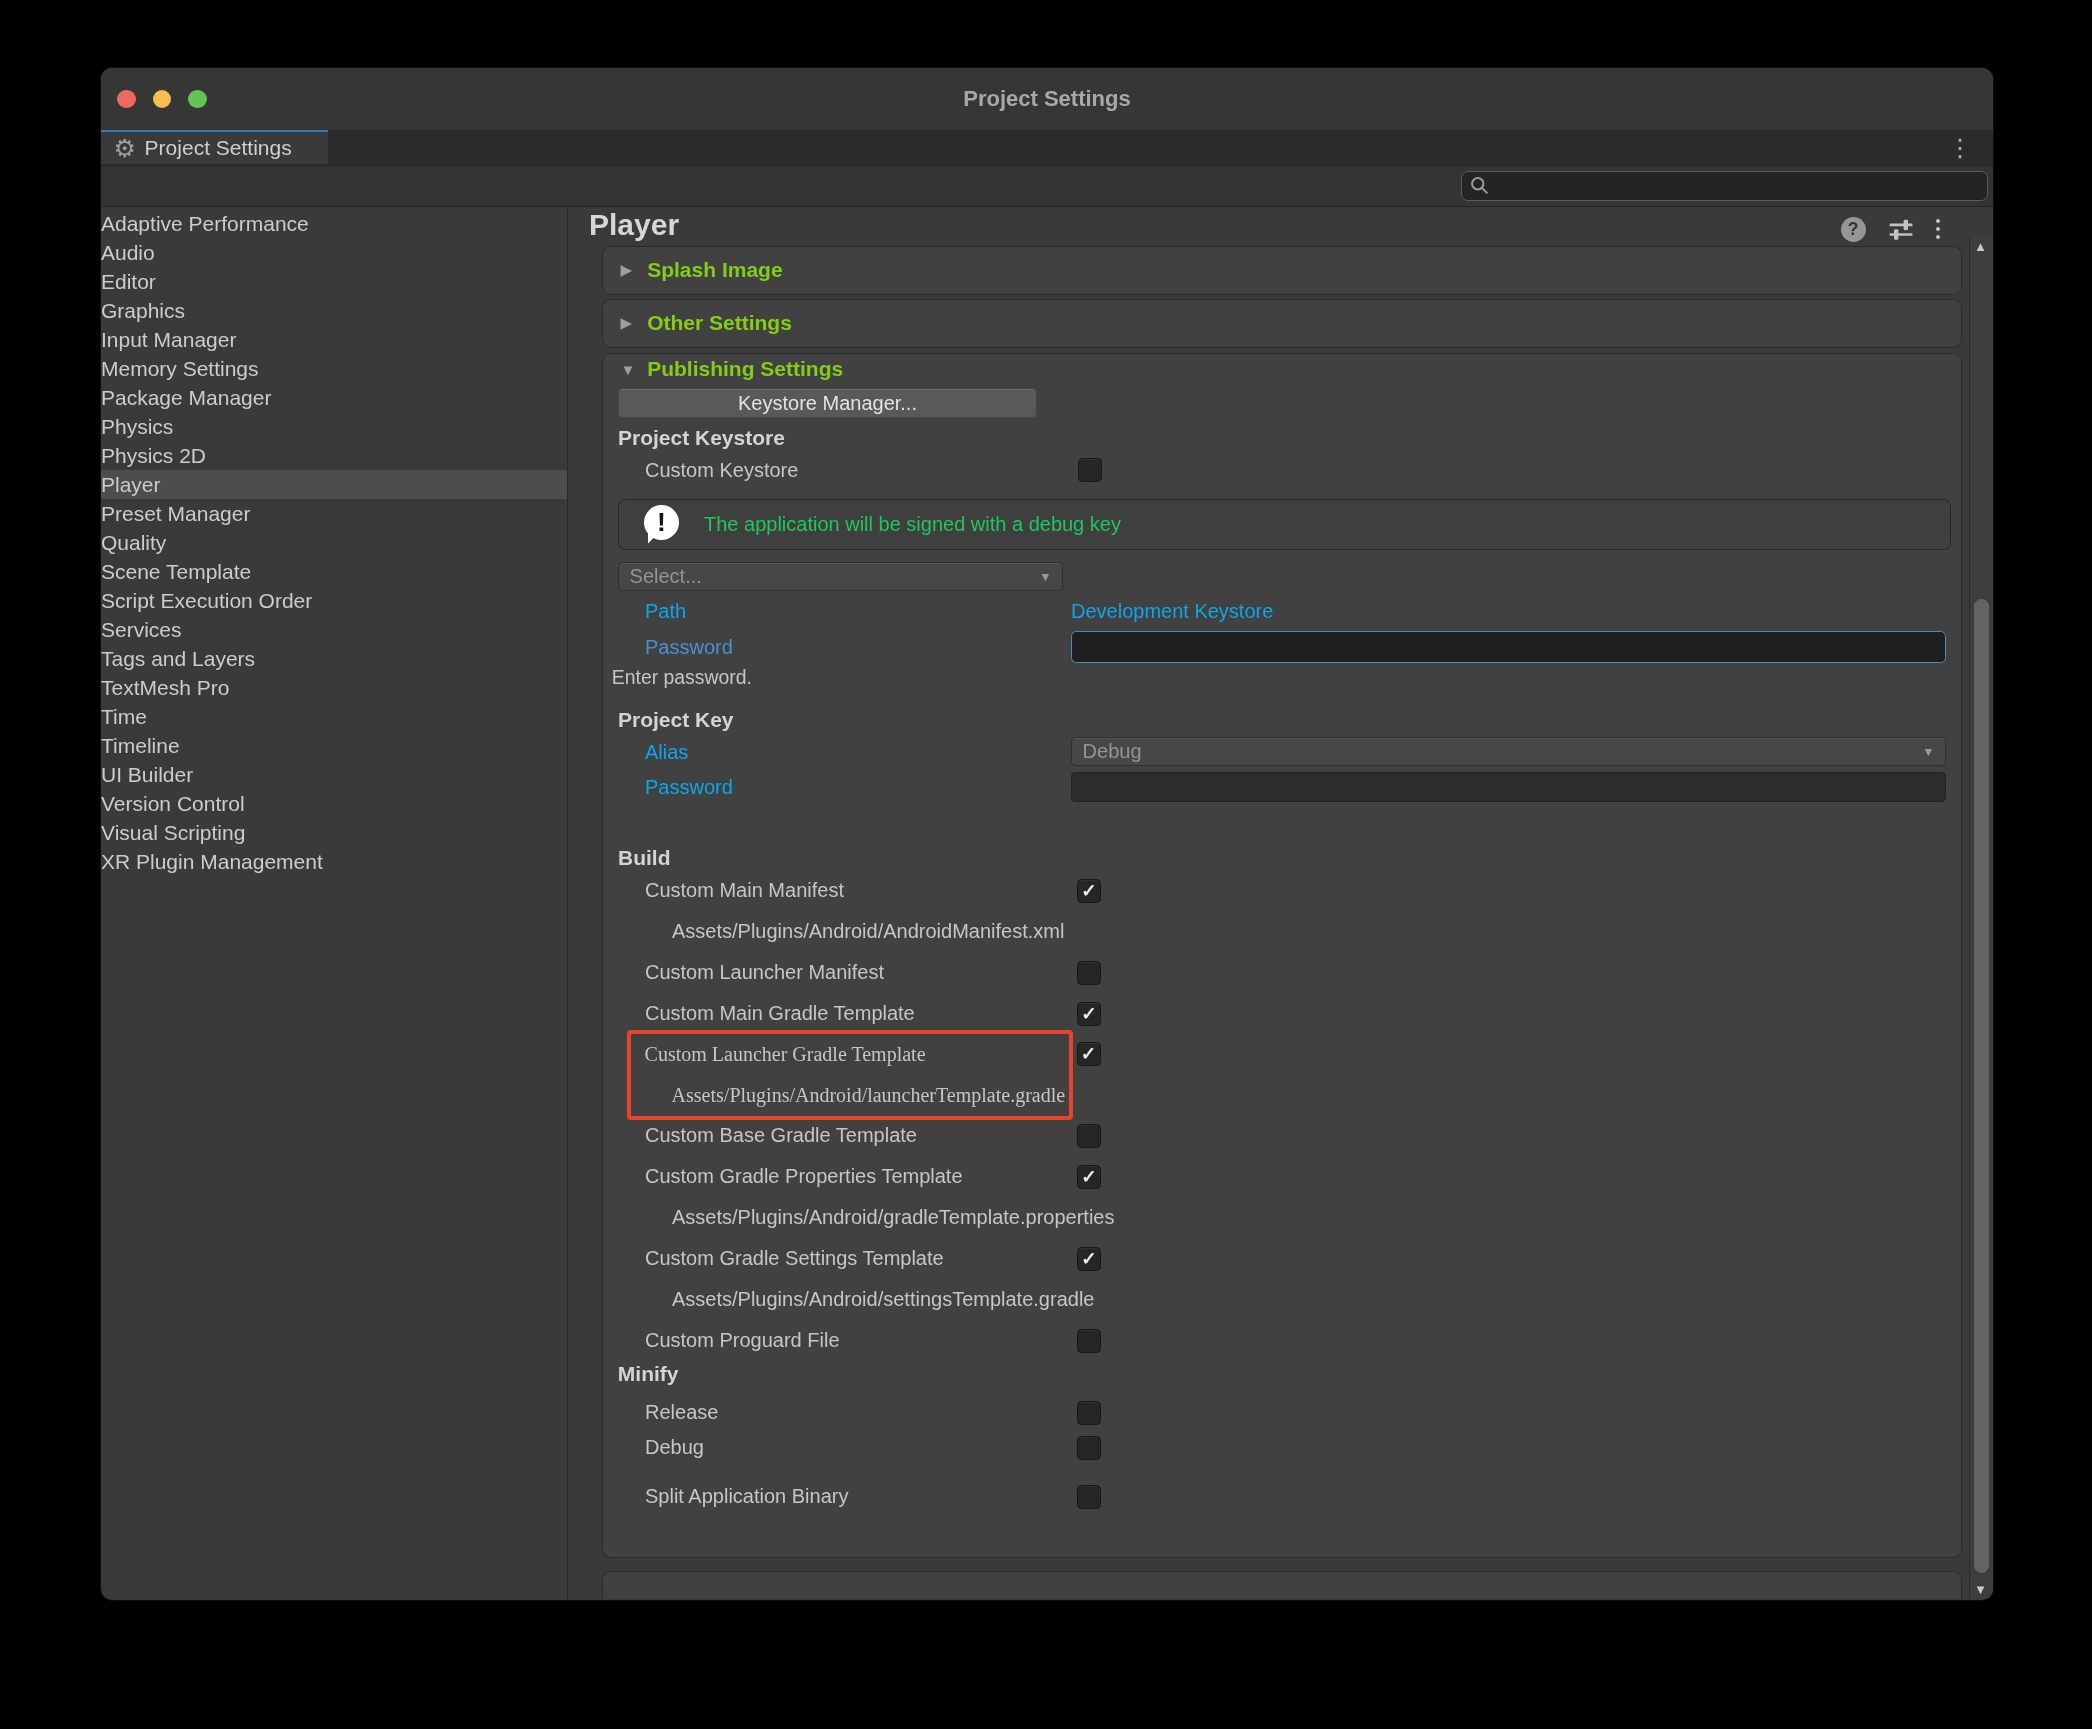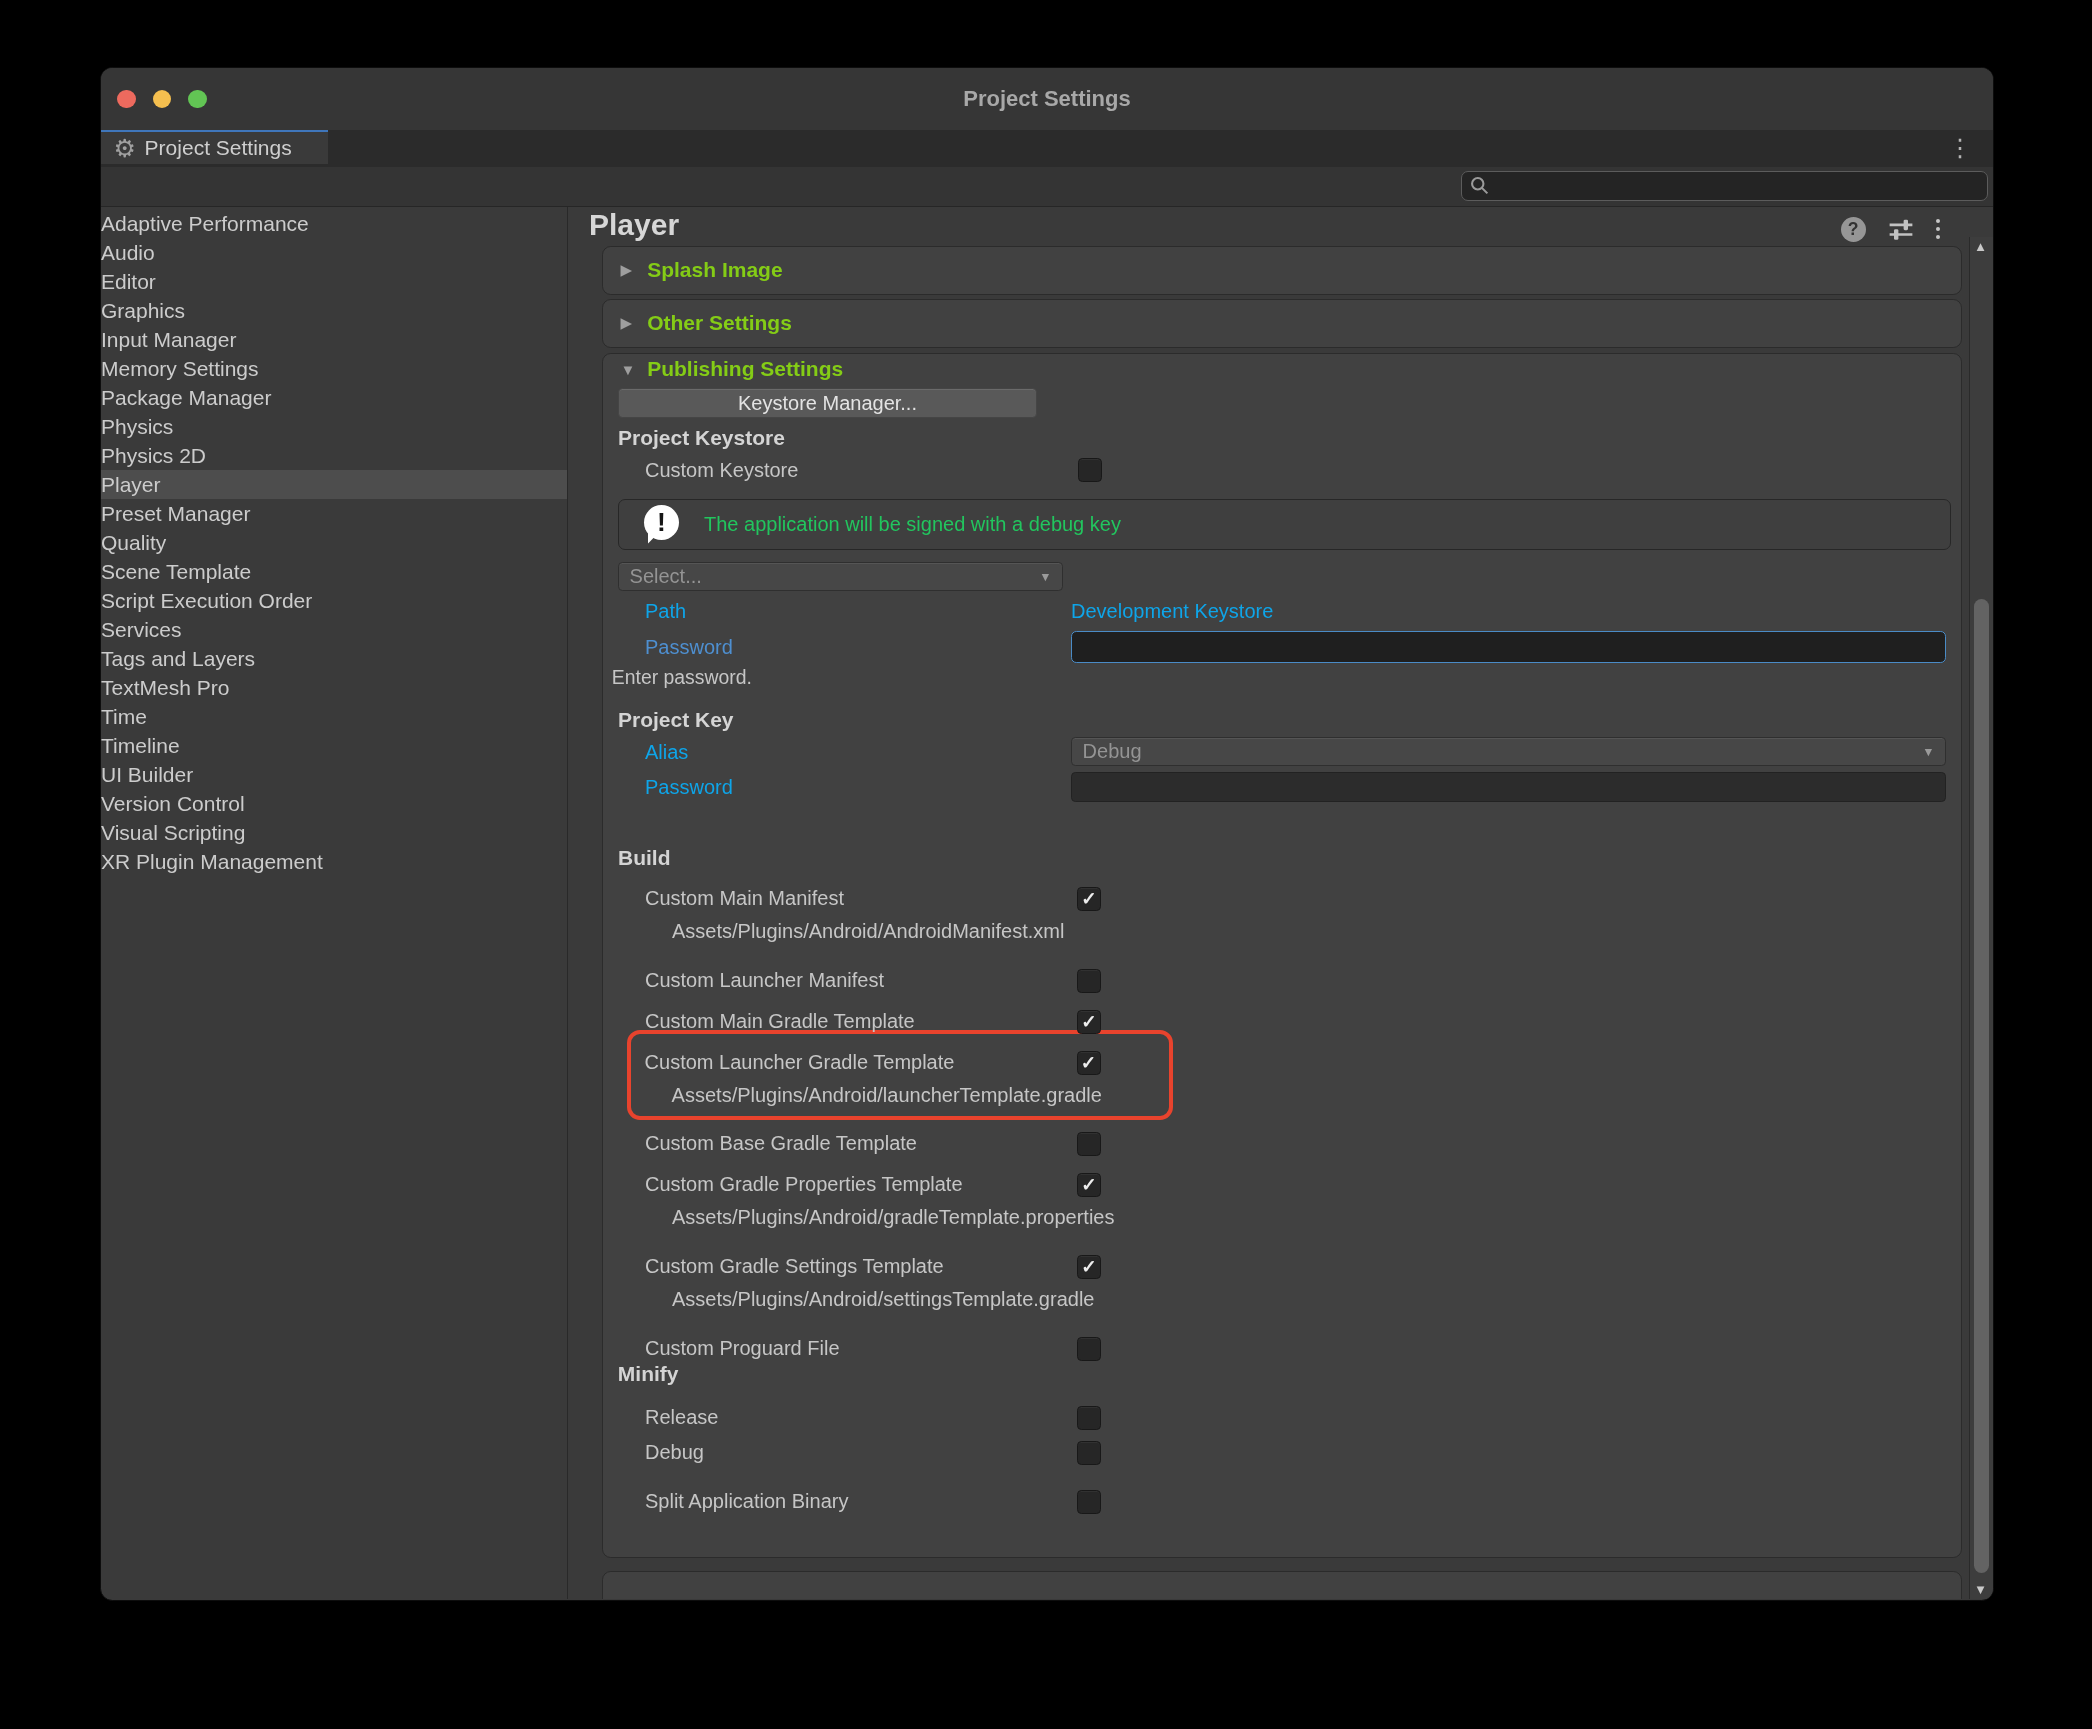--- a/index.html
+++ b/index.html
@@ -88,27 +88,27 @@
   .input-focus{left:468px;top:277px;width:875px;height:32px;background:#1f1f1f;
     border:1.8px solid #4a8bc6;border-radius:5.3px;}
 
   
   .checkbox{width:24px;height:24px;border-radius:4.4px;background:#262626;border:0.9px solid #181818;
     box-shadow:inset 0 0.9px 0 rgba(255,255,255,.05);color:#ededed;font-size:18.5px;font-weight:bold;
     display:flex;align-items:center;justify-content:center;box-sizing:border-box;}
 
   
   .rows{position:absolute;left:28px;top:516px;width:1332px;}
-  .crow{position:relative;height:41px;display:flex;align-items:flex-end;padding-left:14px;box-sizing:border-box;}
+  .crow{position:relative;height:41px;display:flex;align-items:center;padding-left:14px;box-sizing:border-box;}
   .crow .checkbox{position:absolute;left:446px;}
   .prow{height:41px;display:flex;align-items:center;padding-left:41px;box-sizing:border-box;}
   .mini-head{height:34px;display:flex;align-items:flex-start;margin-left:-13.2px;}
   .mini .crow{height:35px;}
   .spacer16{height:14px;}
-  .hl{border:4.4px solid #e8432d;border-radius:13px;width:546px;margin:-4.4px 0 -4.4px -4.4px;box-sizing:border-box;}
+  .hl{border:4.4px solid #e8432d;border-radius:4px;width:446px;margin:-4.4px 0 -4.4px -4.4px;box-sizing:border-box;font-family:Liberation Serif, serif;}
 
   
   .vscroll{position:absolute;top:30px;right:0;width:23px;bottom:0;background:#3d3d3d;border-left:1.8px solid #2a2a2a;}
   .sarrow{position:absolute;left:0;width:21px;text-align:center;font-size:13.2px;color:#c9c9c9;}
   .sarrow.up{top:1.8px;} .sarrow.down{bottom:1.8px;}
   .sthumb{position:absolute;left:3.5px;top:362px;width:15px;height:974px;background:#636363;border-radius:8px;}
 </style>
 </head>
 <body>
 

